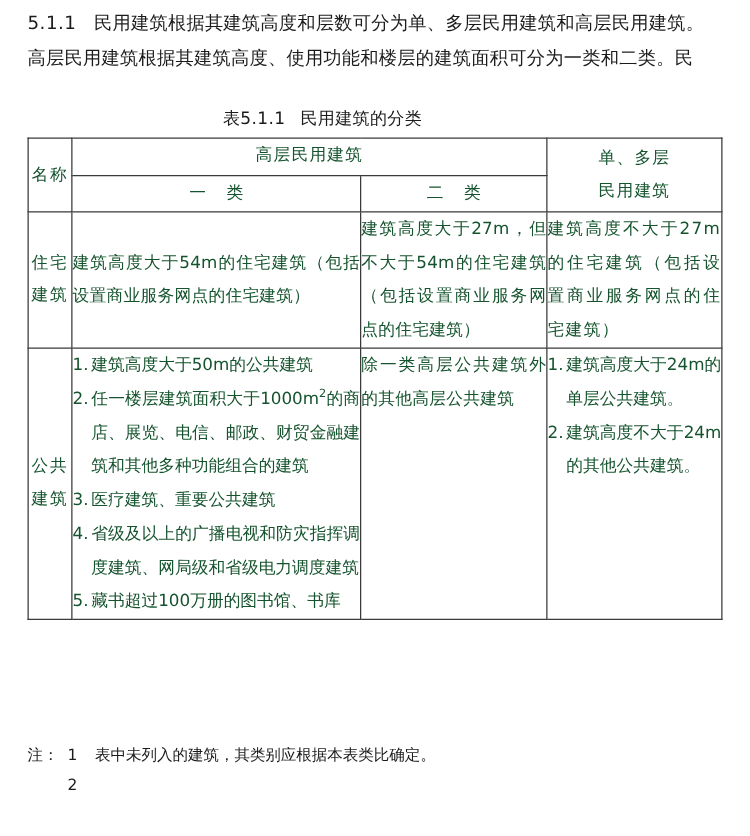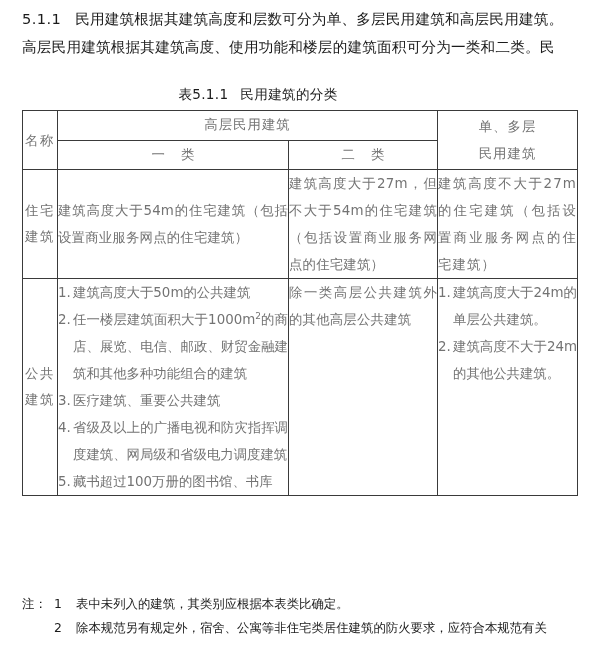--- a/index.html
+++ b/index.html
@@ -66,21 +66,21 @@
     table-layout: fixed;
   }
   table.classification td,
   table.classification th {
     border: 1px solid #3a3a3a;
     padding: 0;
     font-weight: normal;
     vertical-align: middle;
     font-size: 13.4px;
     line-height: 26px;
-    color: #737373;
+    color: #14532d;
   }
   .col-name   { width: 35px; }
   .col-one    { width: 231px; }
   .col-two    { width: 149px; }
   .col-multi  { width: 140px; }
 
   .hcell {
     text-align: center;
     height: 27px;
     letter-spacing: 1px;
@@ -253,15 +253,14 @@
 </div>
 
 <div class="notes">
   <div class="note-row">
     <span class="lbl">注：</span>
     <span class="idx">1</span>
     <span>表中未列入的建筑，其类别应根据本表类比确定。</span>
   </div>
   <div class="note-row">
     <span class="idx">2</span>
-    <span>除本规范另有规定外，宿舍、公寓等非住宅类居住建筑的防火要求，应符合本规范有关</span>
   </div>
 </div>
 
 </body></html>

